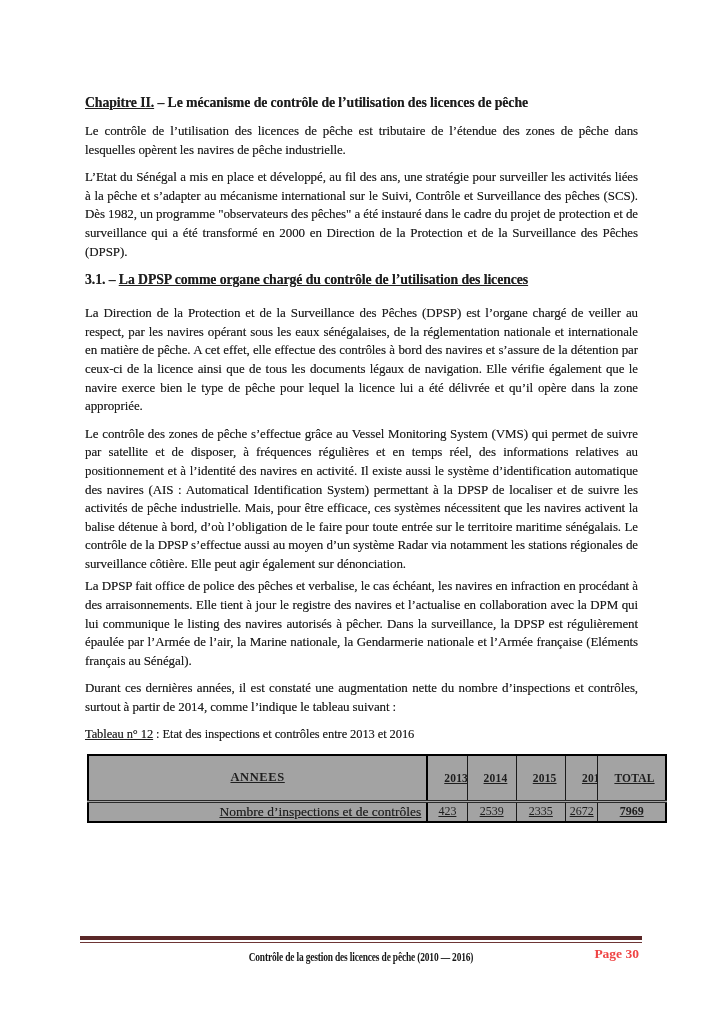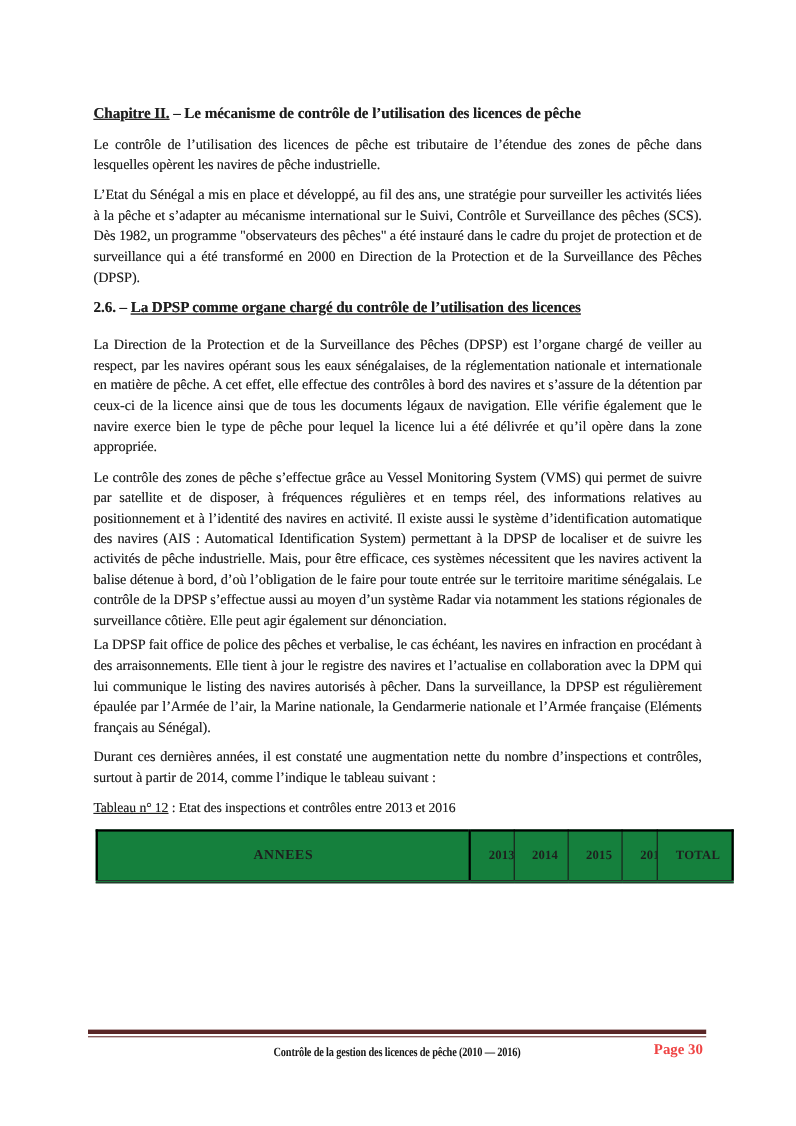--- a/index.html
+++ b/index.html
@@ -53,21 +53,22 @@
     line-height: 17px;
     margin-top: 2px;
     margin-bottom: 11px;
     text-align: left;
   }
   table.data {
     border-collapse: collapse;
     table-layout: fixed;
     width: 580px;
     margin-left: 2px;
-    background: #15803d;
+    background: #a3a3a3;
+    text-decoration: underline;
   }
   table.data td, table.data th {
     border: 1px solid #1a1a1a;
     height: 21px;
     overflow: hidden;
     white-space: nowrap;
     vertical-align: middle;
   }
   table.data { border: 2.5px solid #000; }
   table.data .thick-right { border-right: 2.5px solid #000; }
@@ -126,21 +127,21 @@
 
 <div class="page">
   <div class="content">
 
     <h1 class="chapter"><span class="u">Chapitre II.</span><span> – Le mécanisme de contrôle de l’utilisation des licences de pêche</span></h1>
 
     <p>Le contrôle de l’utilisation des licences de pêche est tributaire de l’étendue des zones de pêche dans lesquelles opèrent les navires de pêche industrielle.</p>
 
     <p>L’Etat du Sénégal a mis en place et développé, au fil des ans, une stratégie pour surveiller les activités liées à la pêche et s’adapter au mécanisme international sur le Suivi, Contrôle et Surveillance des pêches (SCS). Dès 1982, un programme "observateurs des pêches" a été instauré dans le cadre du projet de protection et de surveillance qui a été transformé en 2000 en Direction de la Protection et de la Surveillance des Pêches (DPSP).</p>
 
-    <h2 class="section"><span>2.6. – </span><span class="u">La DPSP comme organe chargé du contrôle de l’utilisation des licences</span></h2>
+    <h2 class="section"><span>3.1. – </span><span class="u">La DPSP comme organe chargé du contrôle de l’utilisation des licences</span></h2>
 
     <p>La Direction de la Protection et de la Surveillance des Pêches (DPSP) est l’organe chargé de veiller au respect, par les navires opérant sous les eaux sénégalaises, de la réglementation nationale et internationale en matière de pêche. A cet effet, elle effectue des contrôles à bord des navires et s’assure de la détention par ceux-ci de la licence ainsi que de tous les documents légaux de navigation. Elle vérifie également que le navire exerce bien le type de pêche pour lequel la licence lui a été délivrée et qu’il opère dans la zone appropriée.</p>
 
     <p class="tight">Le contrôle des zones de pêche s’effectue grâce au Vessel Monitoring System (VMS) qui permet de suivre par satellite et de disposer, à fréquences régulières et en temps réel, des informations relatives au positionnement et à l’identité des navires en activité. Il existe aussi le système d’identification automatique des navires (AIS : Automatical Identification System) permettant à la DPSP de localiser et de suivre les activités de pêche industrielle. Mais, pour être efficace, ces systèmes nécessitent que les navires activent la balise détenue à bord, d’où l’obligation de le faire pour toute entrée sur le territoire maritime sénégalais. Le contrôle de la DPSP s’effectue aussi au moyen d’un système Radar via notamment les stations régionales de surveillance côtière. Elle peut agir également sur dénonciation.</p>
 
     <p>La DPSP fait office de police des pêches et verbalise, le cas échéant, les navires en infraction en procédant à des arraisonnements. Elle tient à jour le registre des navires et l’actualise en collaboration avec la DPM qui lui communique le listing des navires autorisés à pêcher. Dans la surveillance, la DPSP est régulièrement épaulée par l’Armée de l’air, la Marine nationale, la Gendarmerie nationale et l’Armée française (Eléments français au Sénégal).</p>
 
     <p>Durant ces dernières années, il est constaté une augmentation nette du nombre d’inspections et contrôles, surtout à partir de 2014, comme l’indique le tableau suivant :</p>
 
     <p class="caption"><span class="u">Tableau n° 12</span><span> : Etat des inspections et contrôles entre 2013 et 2016</span></p>
@@ -156,20 +157,28 @@
       </colgroup>
       <tbody>
           <tr class="head">
         <th class="years-h thick-right">ANNEES</th>
         <th class="year-h">2013</th>
         <th class="year-h">2014</th>
         <th class="year-h">2015</th>
         <th class="year-h">2016</th>
         <th class="total-h">TOTAL</th>
       </tr>
+      <tr>
+        <td class="rowlabel thick-right">Nombre d’inspections et de contrôles</td>
+        <td class="num">423</td>
+        <td class="num">2539</td>
+        <td class="num">2335</td>
+        <td class="num">2672</td>
+        <td class="num-total">7969</td>
+      </tr>
     </tbody>
       </table>
 
   </div>
 
   <div class="footer">
     <div class="footer-rule"></div>
     <div class="footer-row">
       <div class="footer-center"><span>Contrôle de la gestion des licences de pêche (2010 — 2016)</span></div>
       <div class="footer-page">Page 30</div>

